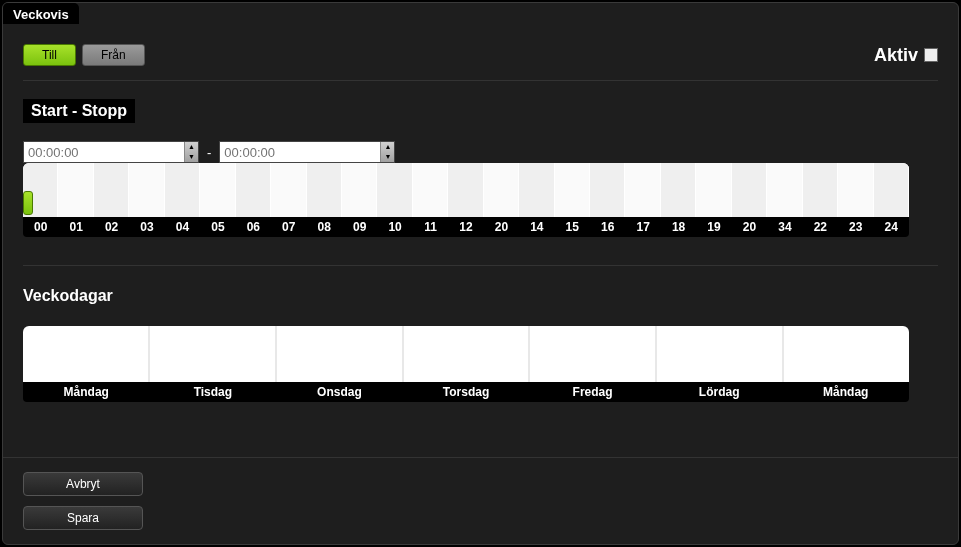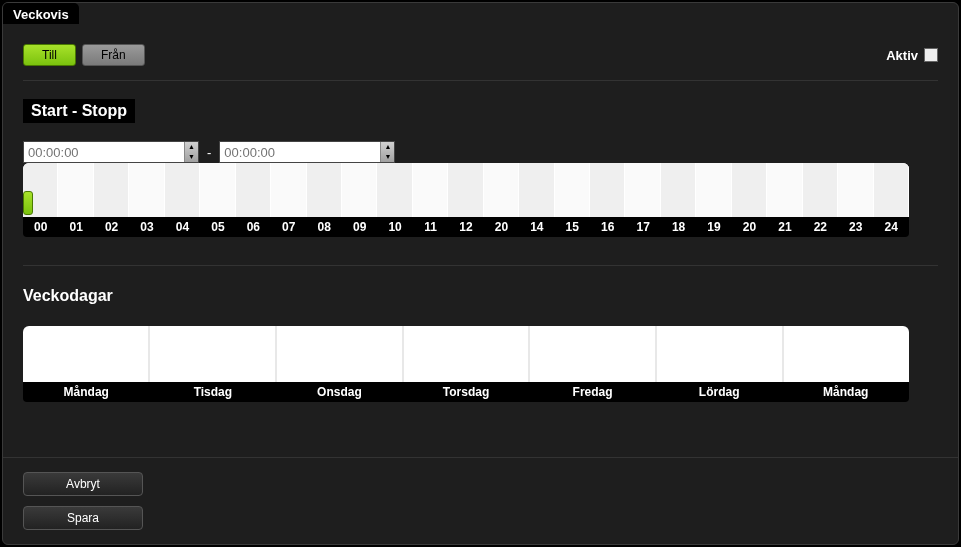--- a/index.html
+++ b/index.html
@@ -53,21 +53,21 @@
     cursor: pointer;
     padding: 0 18px;
     margin-right: 6px;
   }
   .btn.active {
     background: linear-gradient(#a8e22a, #7bc20e);
     border-color: #4a7a00;
   }
   .spacer { flex: 1; }
   .aktiv-label {
-    font-size: 13px;
+    font-size: 18px;
     font-weight: bold;
     margin-right: 6px;
   }
   .checkbox {
     width: 14px;
     height: 14px;
     background: #efefef;
     border: 1px solid #666;
     display: inline-block;
     vertical-align: middle;
@@ -289,21 +289,21 @@
           <span>11</span>
           <span>12</span>
           <span>20</span>
           <span>14</span>
           <span>15</span>
           <span>16</span>
           <span>17</span>
           <span>18</span>
           <span>19</span>
           <span>20</span>
-          <span>21</span>
+          <span>34</span>
           <span>22</span>
           <span>23</span>
           <span>24</span>
       </div>
     </div>
 
     <div class="divider"></div>
 
     <div>
       <span class="section-label" style="background:transparent;padding-left:0">Veckodagar</span>

